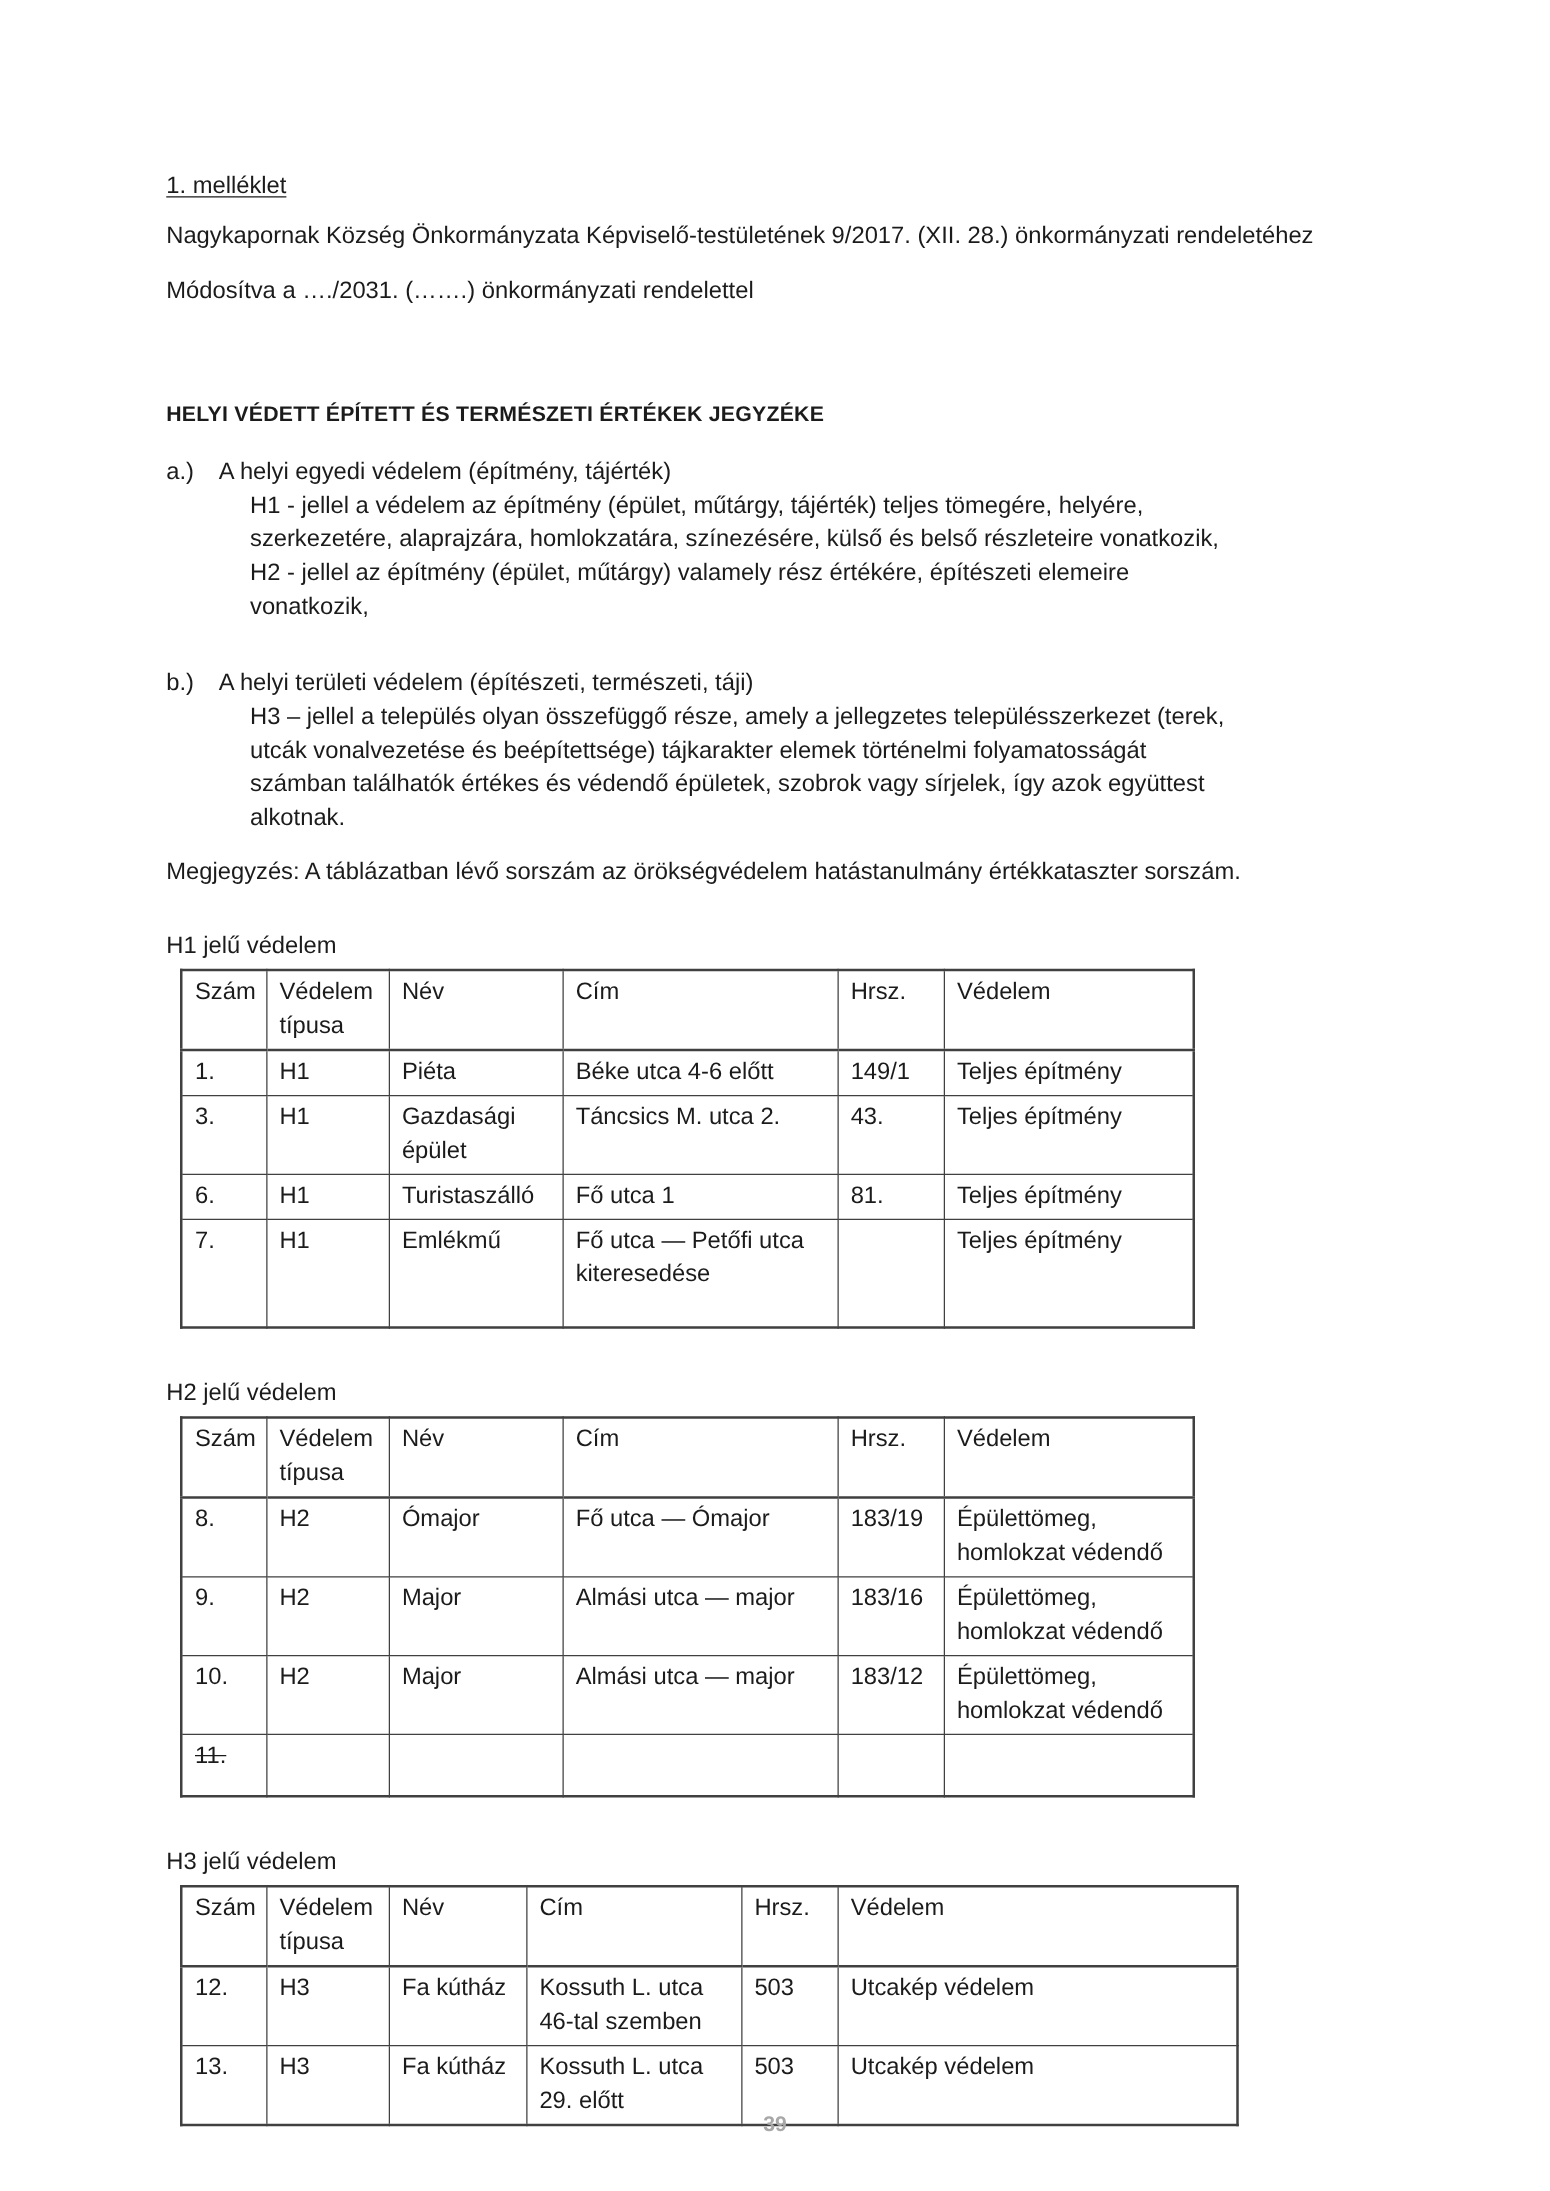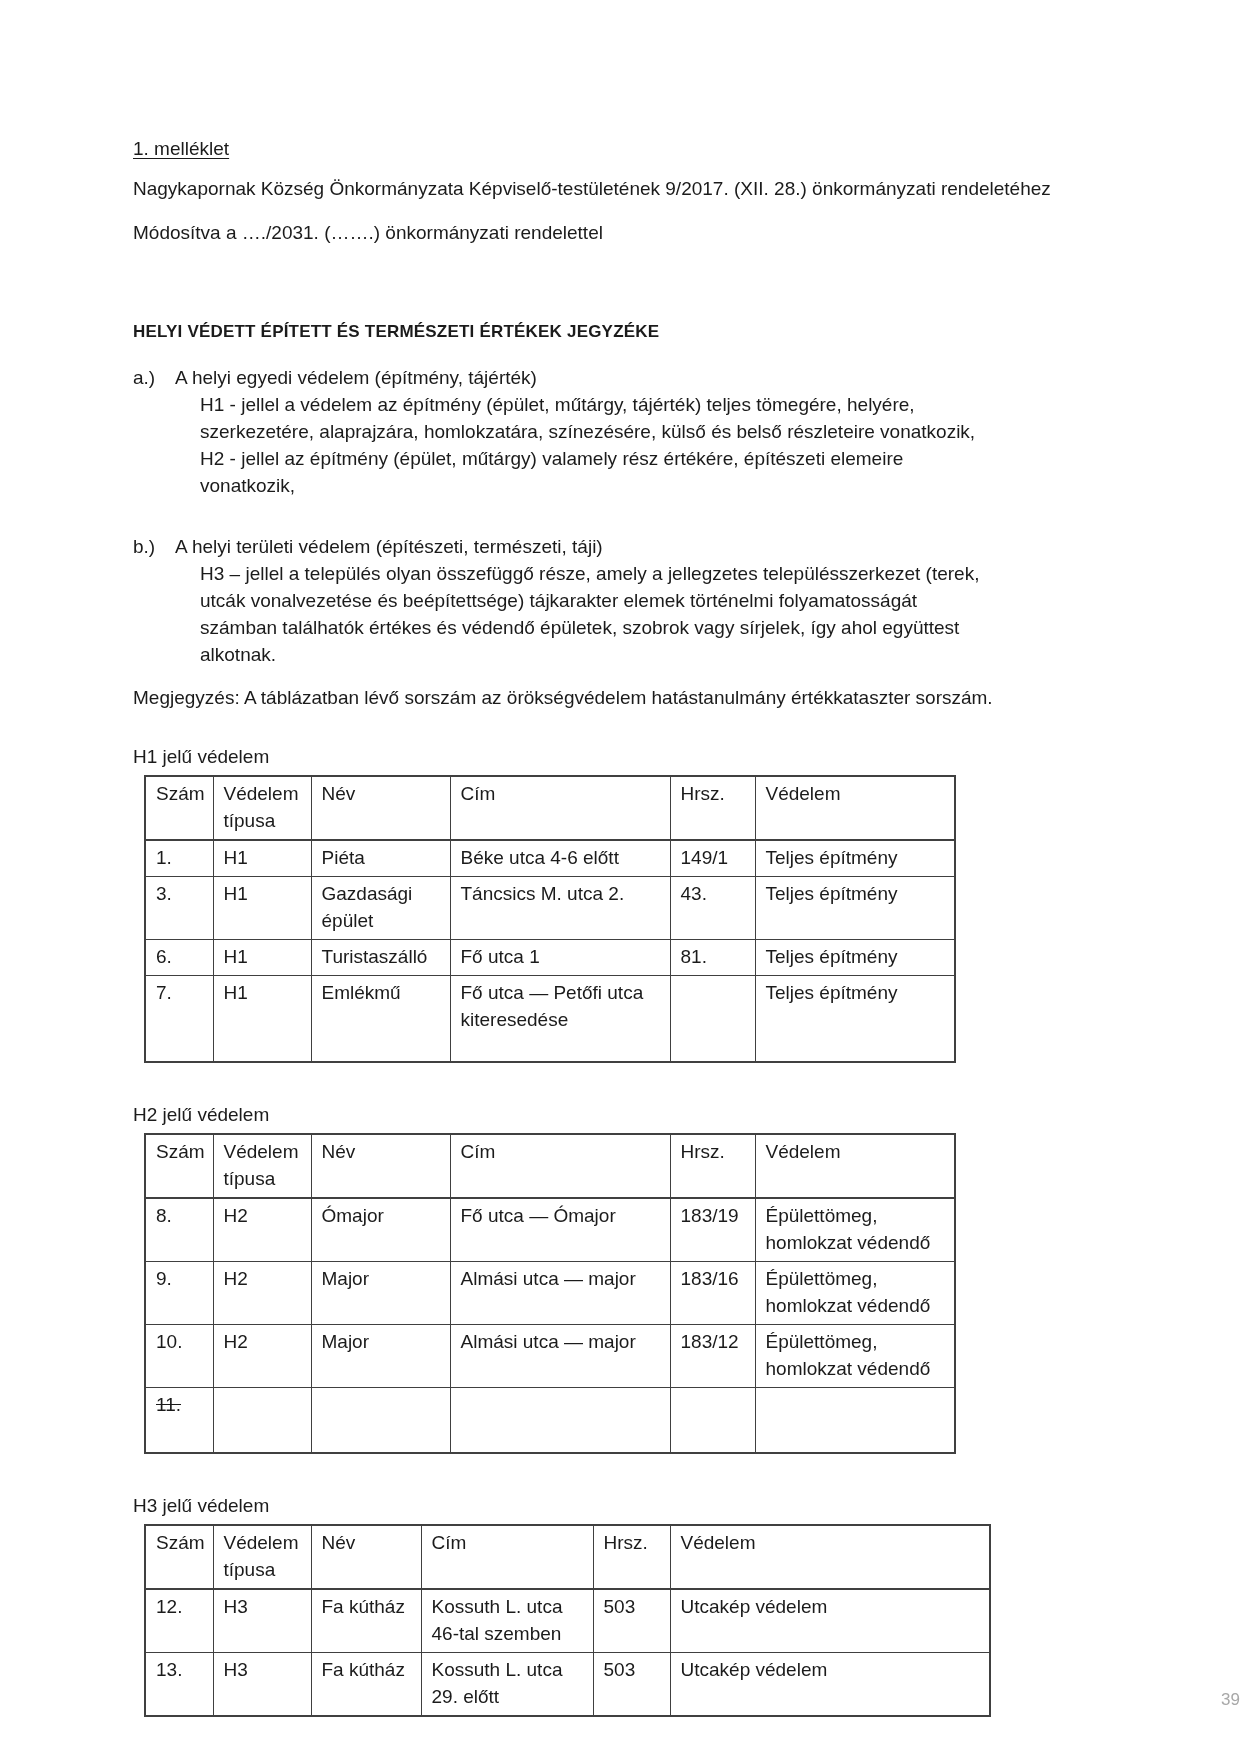--- a/index.html
+++ b/index.html
@@ -35,26 +35,26 @@
     font-size: 19px; line-height: 27px; color: #1b1b1b;
   }
   table, th, td { border: 1px solid #404040; }
   table { border-width: 2px; }
   th { border-bottom-width: 2px; font-weight: normal; text-align: left; }
   th, td { vertical-align: top; padding: 3px 10px 5px 10px; }
   .t1 { width: 810px; }
   .t2 { width: 810px; }
   .t3 { width: 845px; }
   .t1 tr.tall td { height: 86px; }
-  .t2 tr.empty td { height: 66px; }
+  .t2 tr.empty td { height: 50px; }
   .strike { text-decoration: line-through; }
 
   .pageno {
     position: absolute; top: 1686px; left: 0; right: 0;
-    text-align: right; color: #a8a8a8; font-size: 17px;
+    text-align: center; color: #a8a8a8; font-size: 17px; font-weight: bold;
   }
 </style>
 </head>
 <body>
 
 <div class="doc">
 
   <p class="appendix">1. melléklet</p>
 
   <p class="intro">Nagykapornak Község Önkormányzata Képviselő-testületének 9/2017. (XII. 28.) önkormányzati rendeletéhez</p>
@@ -77,21 +77,21 @@
   </div>
 
   <div class="section second">
     <div class="sec-head">
       <span class="sec-marker">b.)</span>
       <span class="sec-lead">A helyi területi védelem (építészeti, természeti, táji)</span>
     </div>
     <div class="sec-body">
       <div>H3 – jellel a település olyan összefüggő része, amely a jellegzetes településszerkezet (terek,</div>
       <div>utcák vonalvezetése és beépítettsége) tájkarakter elemek történelmi folyamatosságát</div>
-      <div>számban találhatók értékes és védendő épületek, szobrok vagy sírjelek, így ahol együttest</div>
+      <div>számban találhatók értékes és védendő épületek, szobrok vagy sírjelek, így azok együttest</div>
       <div>alkotnak.</div>
     </div>
   </div>
 
   <p class="note">Megjegyzés: A táblázatban lévő sorszám az örökségvédelem hatástanulmány értékkataszter sorszám.</p>
 
   <div class="tblock">
     <p class="tcaption">H1 jelű védelem</p>
     <table class="t1">
       <colgroup>

